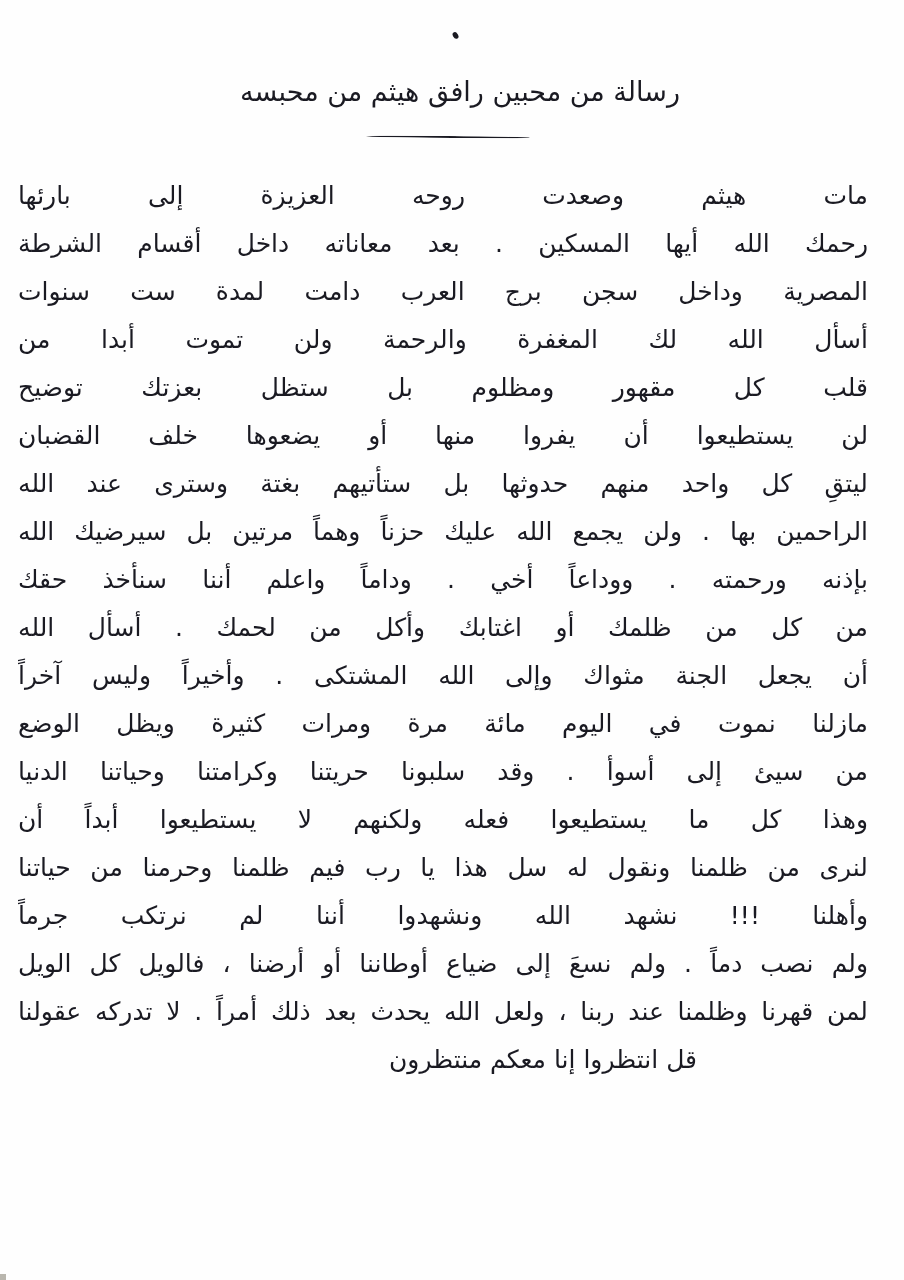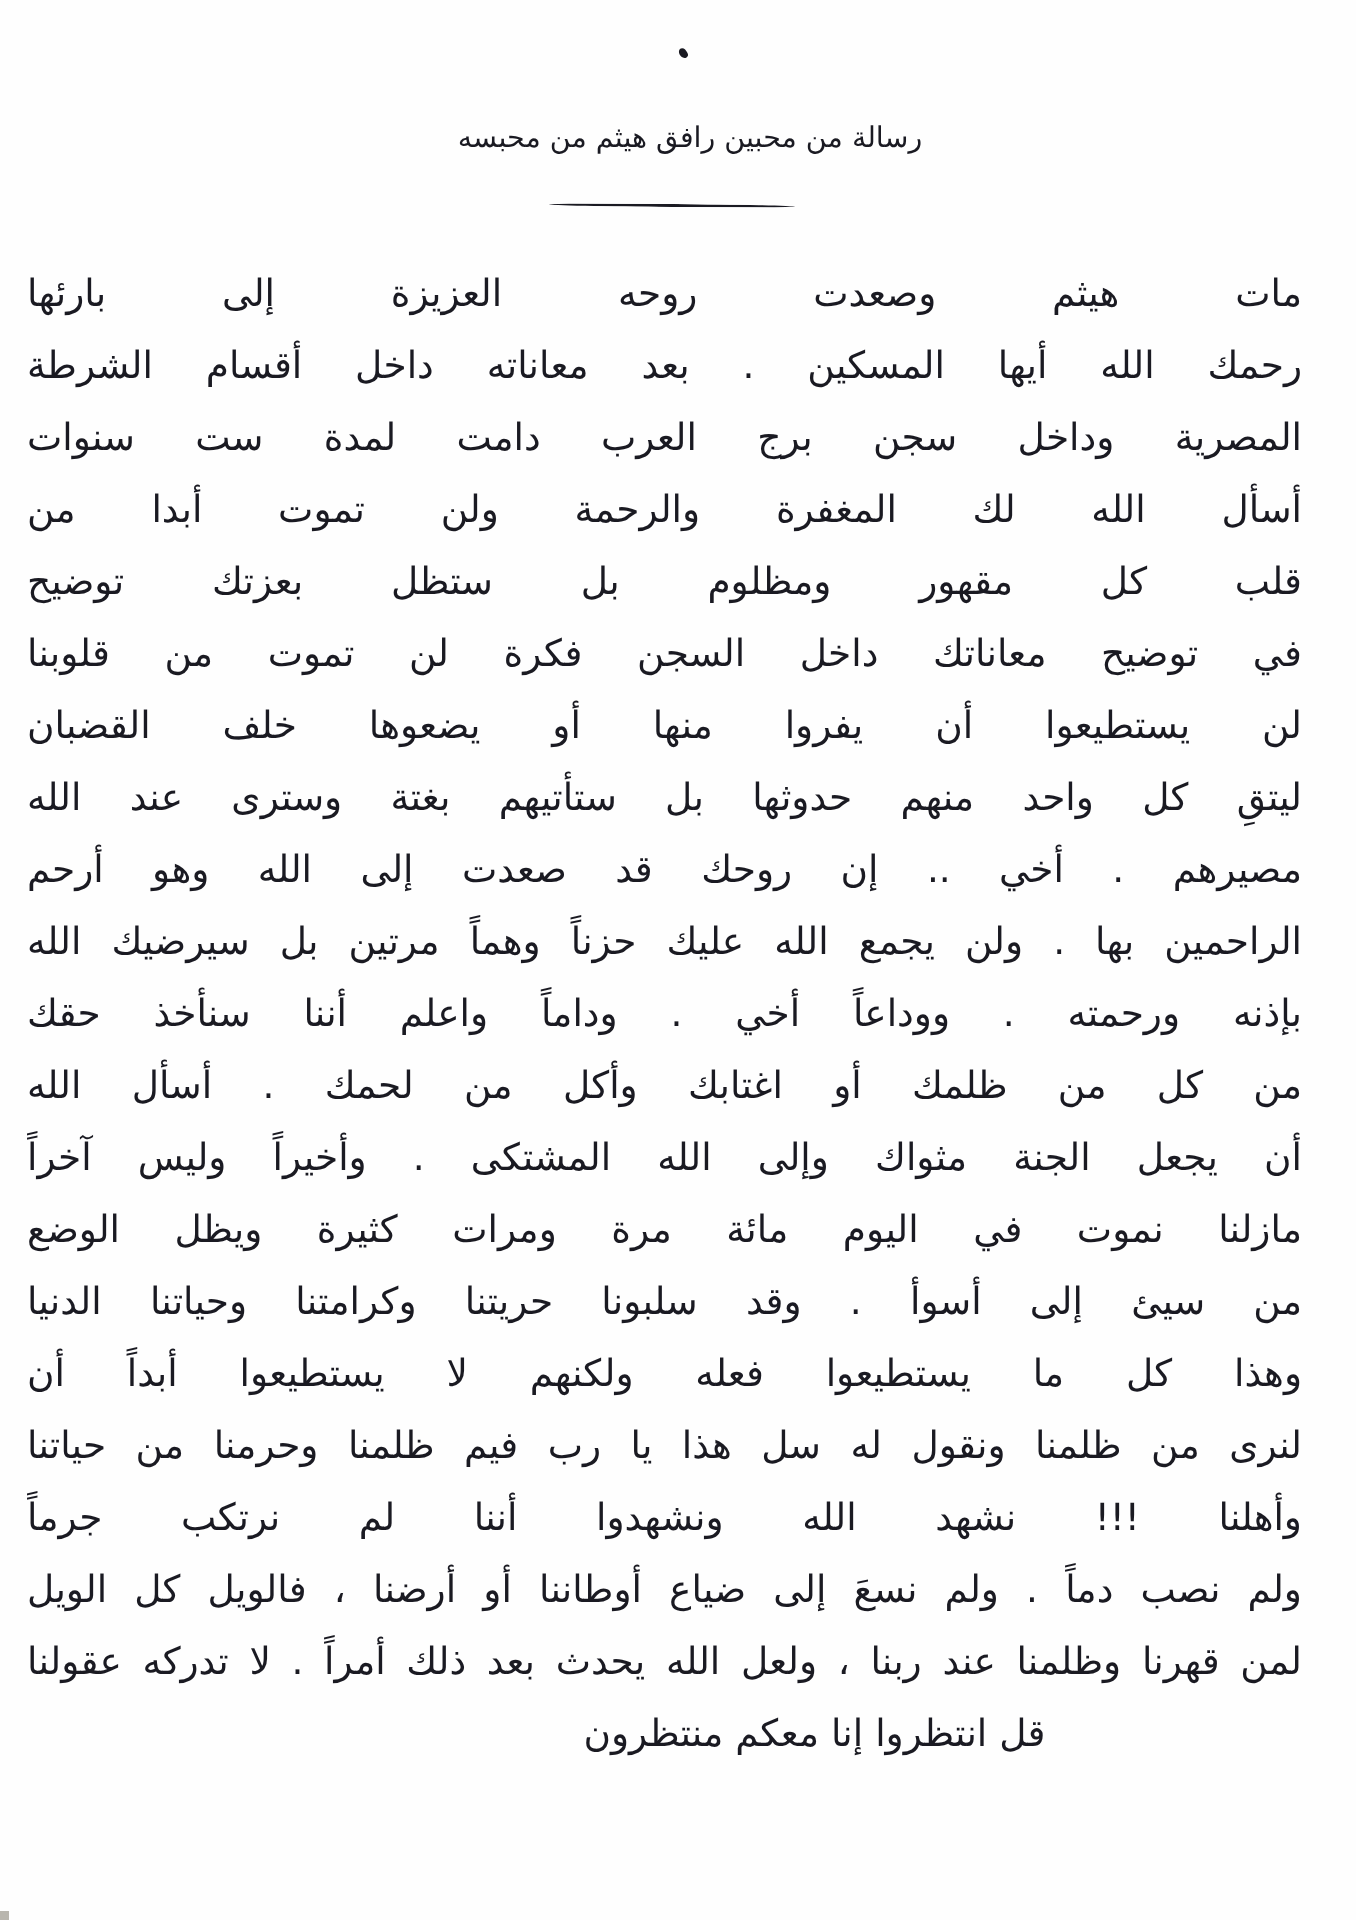--- a/index.html
+++ b/index.html
@@ -28,21 +28,21 @@
       background: #1a1a22;
       border-radius: 50% 50% 40% 60%;
       transform: rotate(-30deg);
     }
     .title {
       position: absolute;
       top: 72px;
       left: 180px;
       width: 560px;
       text-align: center;
-      font-size: 19px;
+      font-size: 27px;
       line-height: 40px;
       direction: rtl;
       white-space: nowrap;
       letter-spacing: 0.5px;
     }
     .title-underline {
       position: absolute;
       top: 136px;
       left: 366px;
       width: 164px;
@@ -89,24 +89,22 @@
 
   <div class="title">رسالة من محبين رافق هيثم من محبسه</div>
   <div class="title-underline"></div>
 
   <div class="body-lines">
     <div class="line">مات هيثم وصعدت روحه العزيزة إلى بارئها</div>
     <div class="line">رحمك الله أيها المسكين . بعد معاناته داخل أقسام الشرطة</div>
     <div class="line">المصرية وداخل سجن برج العرب دامت لمدة ست سنوات</div>
     <div class="line">أسأل الله لك المغفرة والرحمة ولن تموت أبدا من</div>
     <div class="line">قلب كل مقهور ومظلوم بل ستظل بعزتك توضيح</div>
-    <div class="line">في توضيح معاناتك داخل السجن فكرة لن تموت من قلوبنا</div>
     <div class="line">لن يستطيعوا أن يفروا منها أو يضعوها خلف القضبان</div>
     <div class="line">ليتقِ كل واحد منهم حدوثها بل ستأتيهم بغتة وسترى عند الله</div>
-    <div class="line">مصيرهم . أخي .. إن روحك قد صعدت إلى الله وهو أرحم</div>
     <div class="line">الراحمين بها . ولن يجمع الله عليك حزناً وهماً مرتين بل سيرضيك الله</div>
     <div class="line">بإذنه ورحمته . ووداعاً أخي . وداماً واعلم أننا سنأخذ حقك</div>
     <div class="line">من كل من ظلمك أو اغتابك وأكل من لحمك . أسأل الله</div>
     <div class="line">أن يجعل الجنة مثواك وإلى الله المشتكى . وأخيراً وليس آخراً</div>
     <div class="line">مازلنا نموت في اليوم مائة مرة ومرات كثيرة ويظل الوضع</div>
     <div class="line">من سيئ إلى أسوأ . وقد سلبونا حريتنا وكرامتنا وحياتنا الدنيا</div>
     <div class="line">وهذا كل ما يستطيعوا فعله ولكنهم لا يستطيعوا أبداً أن</div>
     <div class="line">لنرى من ظلمنا ونقول له سل هذا يا رب فيم ظلمنا وحرمنا من حياتنا</div>
     <div class="line">وأهلنا !!! نشهد الله ونشهدوا أننا لم نرتكب جرماً</div>
     <div class="line">ولم نصب دماً . ولم نسعَ إلى ضياع أوطاننا أو أرضنا ، فالويل كل الويل</div>

